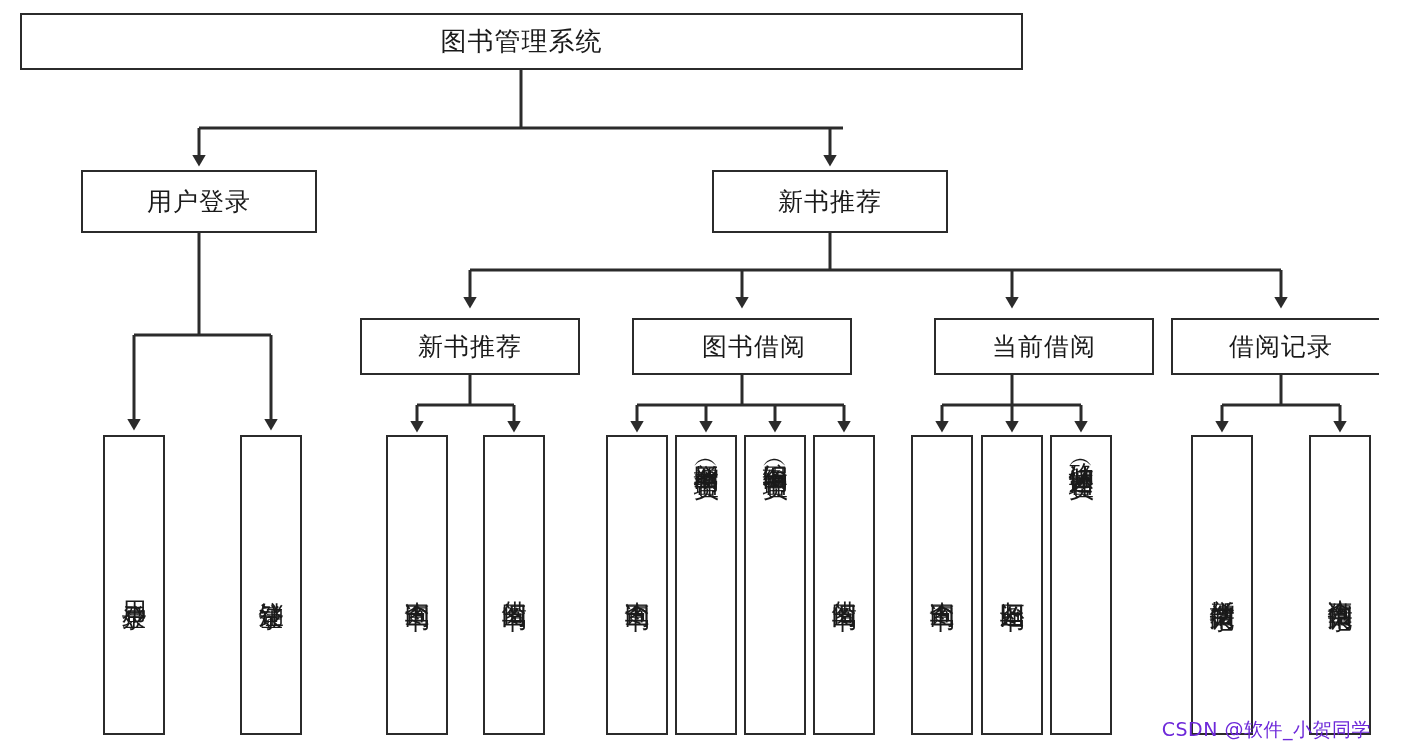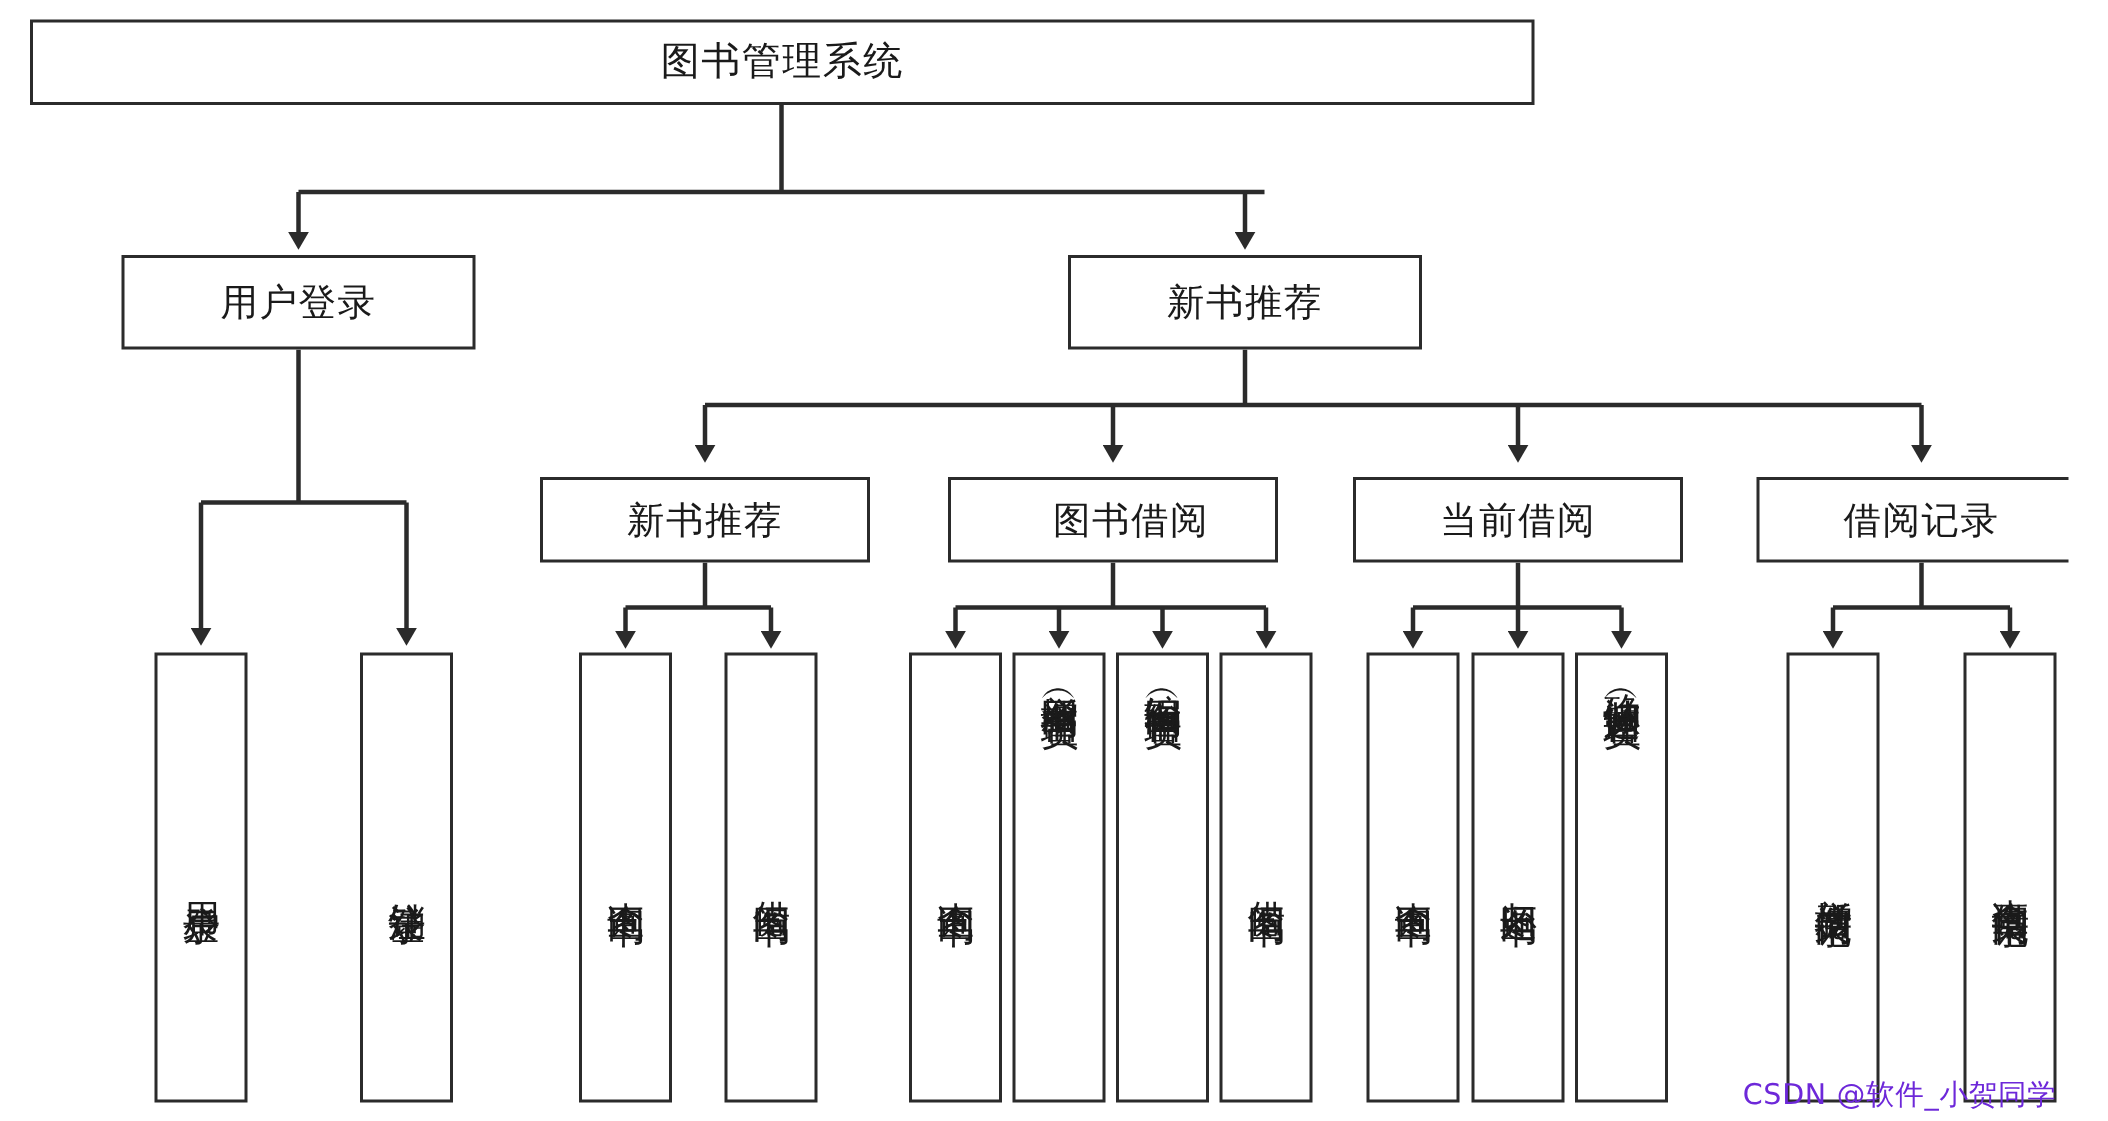--- a/index.html
+++ b/index.html
@@ -139,21 +139,21 @@
   <div class="node horiz" style="left:712px; top:170px; width:236px; height:63px;">
     <span>新书推荐</span>
   </div>
 
   <div class="node horiz" style="left:360px; top:318px; width:220px; height:57px;">
     <span>新书推荐</span>
   </div>
   <div class="node horiz" style="left:632px; top:318px; width:220px; height:57px;padding-left:24px;">
     <span>图书借阅</span>
   </div>
-  <div class="node horiz" style="left:902px; top:318px; width:220px; height:57px;">
+  <div class="node horiz" style="left:934px; top:318px; width:220px; height:57px;">
     <span>当前借阅</span>
   </div>
   <div class="node horiz" style="left:1171px; top:318px; width:220px; height:57px;">
     <span>借阅记录</span>
   </div>
 
   <div class="node vert centered" style="left:103px; top:435px; width:62px; height:300px;">
     <span class="vtext">用户登录</span>
   </div>
   <div class="node vert centered" style="left:240px; top:435px; width:62px; height:300px;">

